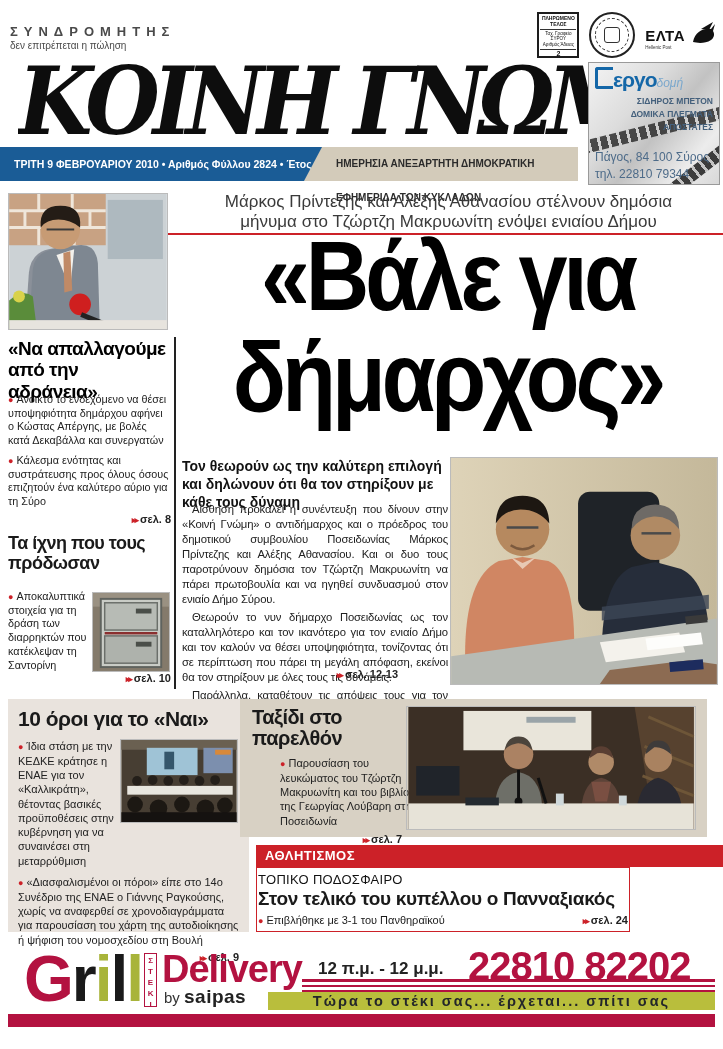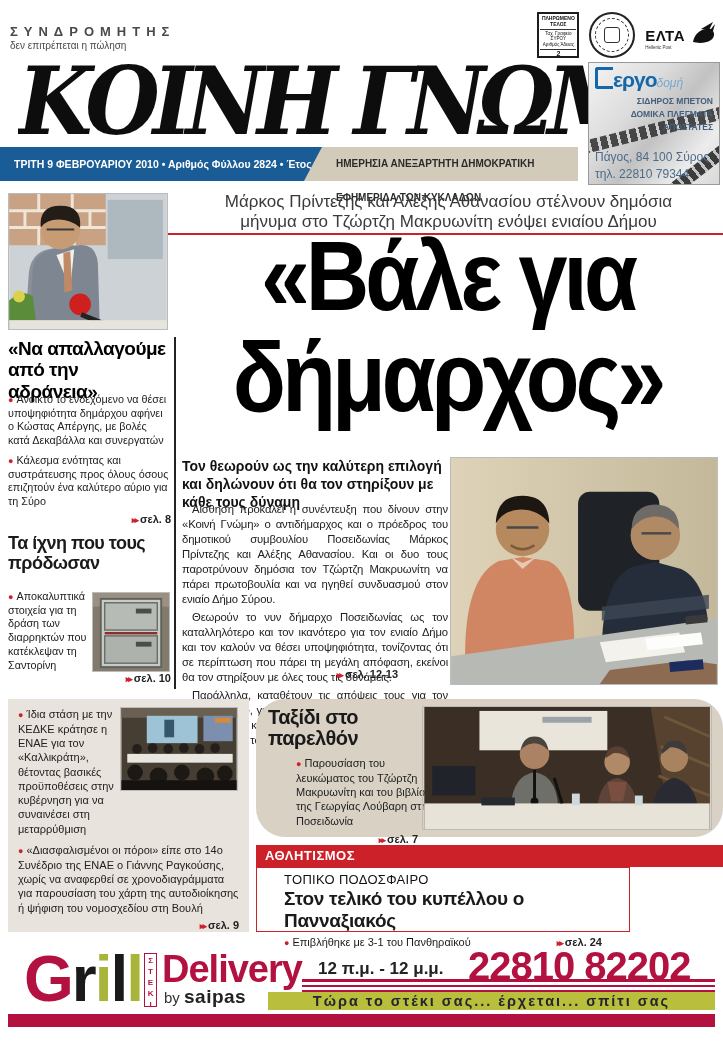--- a/index.html
+++ b/index.html
@@ -73,29 +73,29 @@
   .s2-ref{left:8px;top:672px;width:163px;text-align:right;}
 
   
   .oroi{left:8px;top:699px;width:241px;height:233px;background:#e9e3dd;box-sizing:border-box;padding:8px 10px;}
   .oroi h2{margin:0 0 8px;font-size:21px;font-weight:800;letter-spacing:-.5px;}
   .oroi .b1wrap{display:flex;gap:6px;}
   .oroi .b1{width:96px;font-size:11px;line-height:1.3;}
   .oroi .b2{font-size:11px;line-height:1.3;margin-top:7px;}
   .oroi .ref{text-align:right;margin-top:4px;}
 
-  .taxidi{left:256px;top:699px;width:467px;height:138px;background:#d8d1c4;box-sizing:border-box;padding:8px 0 0 12px;border-radius:29px;}
+  .taxidi{left:240px;top:699px;width:467px;height:138px;background:#d8d1c4;box-sizing:border-box;padding:8px 0 0 12px;}
   .taxidi h2{margin:0 0 7px;font-size:20px;font-weight:800;line-height:1.05;letter-spacing:-.5px;}
   .taxidi .bt{width:150px;font-size:11px;line-height:1.3;margin-left:28px;}
   .taxidi .ref{width:150px;text-align:right;margin-top:5px;}
 
   .sportsbar{left:256px;top:845px;width:467px;height:22px;background:#cc2128;color:#fff;
              font-weight:bold;font-size:13px;line-height:22px;padding-left:9px;box-sizing:border-box;letter-spacing:.5px;}
   .sportsbox{left:256px;top:867px;width:374px;height:65px;background:#fff;border:1px solid #cc2128;
-             box-sizing:border-box;padding:4px 27px 0;}
+             box-sizing:border-box;padding:4px 1px 0;}
   .sportsbox .cat{font-size:13px;color:#111;letter-spacing:.3px;}
   .sportsbox .hl{font-size:19px;font-weight:800;letter-spacing:-.3px;margin-top:1px;}
   .sportsbox .row{display:flex;justify-content:space-between;margin-top:4px;font-size:11px;}
 
   
   .grill-logo{left:24px;top:941px;height:66px;display:flex;align-items:flex-end;}
   .gl{font-weight:800;font-size:64px;line-height:.88;letter-spacing:-2px;}
   .c-cr{color:#b31240;} .c-bk{color:#1a1a1a;} .c-ol{color:#a8b43a;}
   .steki{writing-mode:vertical-rl;text-orientation:upright;font-size:8px;font-weight:bold;color:#b31240;
          border:1.5px solid #b31240;padding:2px 1px;margin-left:2px;height:48px;letter-spacing:2px;background:#fff;}
@@ -268,20 +268,21 @@
     <rect x="12" y="44" width="54" height="28" fill="#aeb2ac" stroke="#6b6f6a" stroke-width="1.5"></rect>
     <rect x="12" y="40" width="54" height="2.5" fill="#8a2f2f"></rect>
     <rect x="44" y="16" width="16" height="5" fill="#4a4e49"></rect>
     <rect x="44" y="50" width="16" height="5" fill="#4a4e49"></rect>
   </svg>
   <div class="abs pref s2-ref">
     <i class="arr">▸▸</i><b>σελ. 10</b>
   </div>
 
   <div class="abs oroi">
+    <h2>10 όροι για το «Ναι»</h2>
     <div class="b1wrap">
       <div class="b1 s-text">
         <i class="bull">●</i><span>Ίδια στάση με την ΚΕΔΚΕ κράτησε η ΕΝΑΕ για τον «Καλλικράτη», θέτοντας βασικές προϋποθέσεις στην κυβέρνηση για να συναινέσει στη μεταρρύθμιση</span>
       </div>
       <svg width="118" height="84" viewBox="0 0 118 84" class="photo-frame">
         <rect width="118" height="84" fill="#473e33"></rect>
         <rect x="0" y="0" width="118" height="10" fill="#6a6051"></rect>
         <rect x="26" y="8" width="52" height="28" fill="#9fc3d6"></rect>
         <rect x="44" y="12" width="10" height="18" fill="#35566b"></rect>
         <rect x="84" y="8" width="30" height="26" fill="#7c8fae"></rect>

